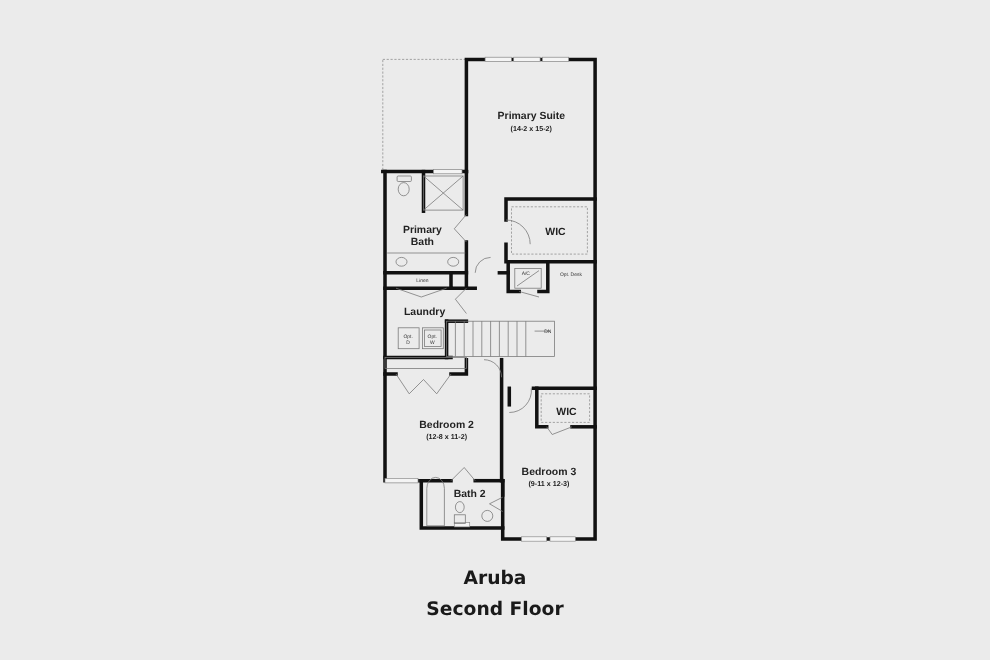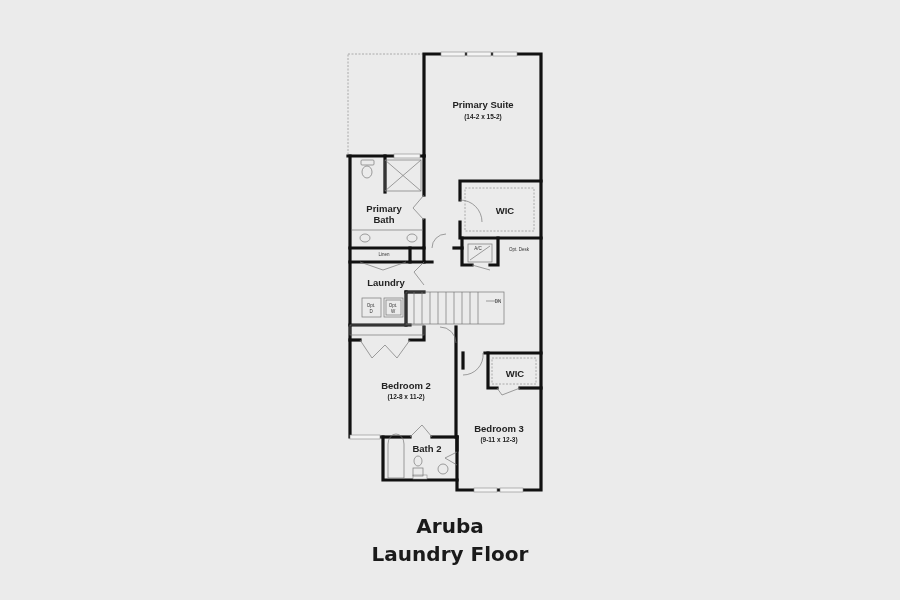--- a/index.html
+++ b/index.html
@@ -13,21 +13,21 @@
   .room-label { font-weight: bold; font-size: 9.5px; fill: #222; font-family: "Liberation Sans", sans-serif; }
   .dim-label { font-size: 6.5px; fill: #222; font-family: "Liberation Sans", sans-serif; font-weight: bold; }
   .small-label { font-size: 4.5px; fill: #333; font-family: "Liberation Sans", sans-serif; }
   .wall { stroke: #111; stroke-width: 3.2; fill: none; stroke-linecap: square; }
   .thin { stroke: #777; stroke-width: 0.7; fill: none; }
   .dash { stroke: #999; stroke-width: 0.8; fill: none; stroke-dasharray: 2 1.5; }
   .win { fill: #f4f4f4; stroke: #888; stroke-width: 0.6; }
   .caption {
     position: absolute; left: 0; width: 900px; text-align: center;
     font-family: "DejaVu Sans", sans-serif; font-weight: bold;
-    font-size: 20px; color: #1a1a1a; line-height: 28px;
+    font-size: 17px; color: #1a1a1a; line-height: 28px;
   }
 </style>
 </head>
 <body>
 
 <svg id="plan" width="900" height="600" viewBox="0 0 900 600">
 
   <rect x="348" y="54" width="76" height="102" class="dash"></rect>
 
   <g>
@@ -166,13 +166,13 @@
 
   <text x="515" y="377" text-anchor="middle" class="room-label">WIC</text>
 
   <text x="499" y="432" text-anchor="middle" class="room-label">Bedroom 3</text>
   <text x="499" y="442" text-anchor="middle" class="dim-label">(9-11 x 12-3)</text>
 
   <text x="427" y="452" text-anchor="middle" class="room-label">Bath 2</text>
 </svg>
 
 <div class="caption" style="top:512px;">Aruba</div>
-<div class="caption" style="top:540px;">Laundry Floor</div>
+<div class="caption" style="top:540px;">Second Floor</div>
 
 </body></html>

